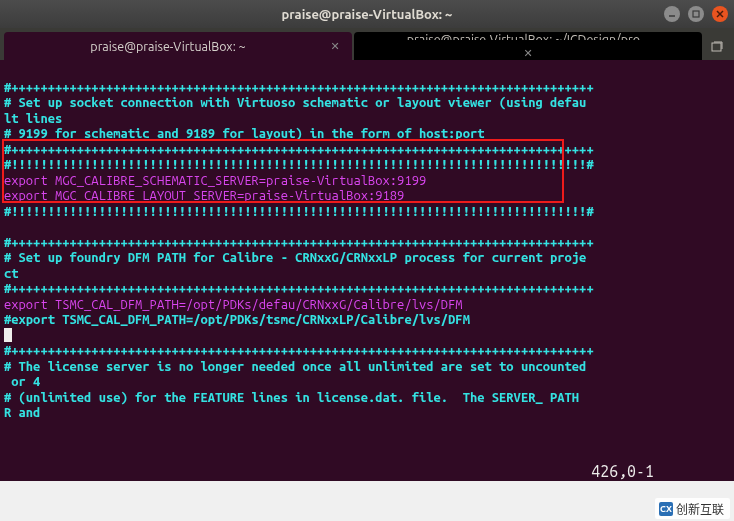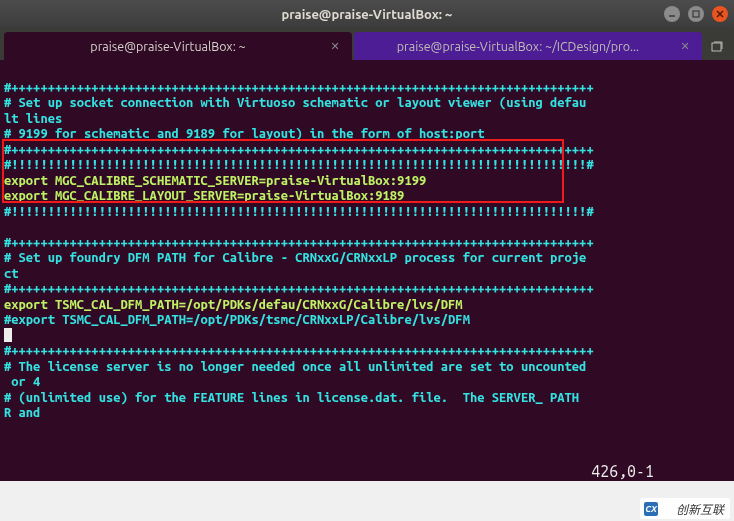--- a/index.html
+++ b/index.html
@@ -81,22 +81,23 @@
     padding: 0 10px;
     font-size: 12.5px;
     gap: 6px;
     position: relative;
   }
   .tab.active {
     background: #300a24;
     color: #d6d2cc;
   }
   .tab.inactive {
-    background: #4c1d95;
+    background: #000000;
     color: #c0bcb5;
+    flex-direction: column;
   }
   .tab .tab-label { flex: 1; text-align: center; white-space: nowrap; overflow: hidden; text-overflow: ellipsis;}
   .tab .tab-close {
     width: 14px; height: 14px;
     display: flex; align-items: center; justify-content: center;
     font-size: 11px;
     color: #888;
   }
   .tab-add {
     width: 26px; height: 26px;
@@ -109,21 +110,21 @@
     background: #300a24;
     padding: 4px 4px 2px 4px;
     font-family: "Ubuntu Mono", "DejaVu Sans Mono", monospace;
     font-size: 13px;
     line-height: 15.5px;
     white-space: pre;
     overflow: hidden;
     position: relative;
   }
   .c-cyan { color: #34e2e2; }
-  .c-white { color: #bef264; font-weight: bold; }
+  .c-white { color: #d946ef; }
   .c-bold { font-weight: bold; }
   .highlight-box {
     border: 2px solid #ef1b1b;
     position: absolute;
   }
   .cursor-block {
     display:inline-block;
     width: 8px; height: 14px;
     background: #eeeeec;
     vertical-align: text-bottom;
@@ -140,22 +141,21 @@
     position: absolute;
     right: 4px;
     bottom: 2px;
     background: rgba(255,255,255,0.88);
     color: #333;
     font-size: 12px;
     padding: 2px 6px 2px 4px;
     border-radius: 2px;
     display:flex;
     align-items:center;
-    gap:18px;
-    font-style:italic;
+    gap:3px;
   }
   .watermark .logo {
     width: 14px; height:14px;
     background: #2a6fb5;
     border-radius: 2px;
     position: relative;
     display:flex;align-items:center;justify-content:center;
     color:#fff;font-size:9px;font-weight:bold;
   }
 </style>

